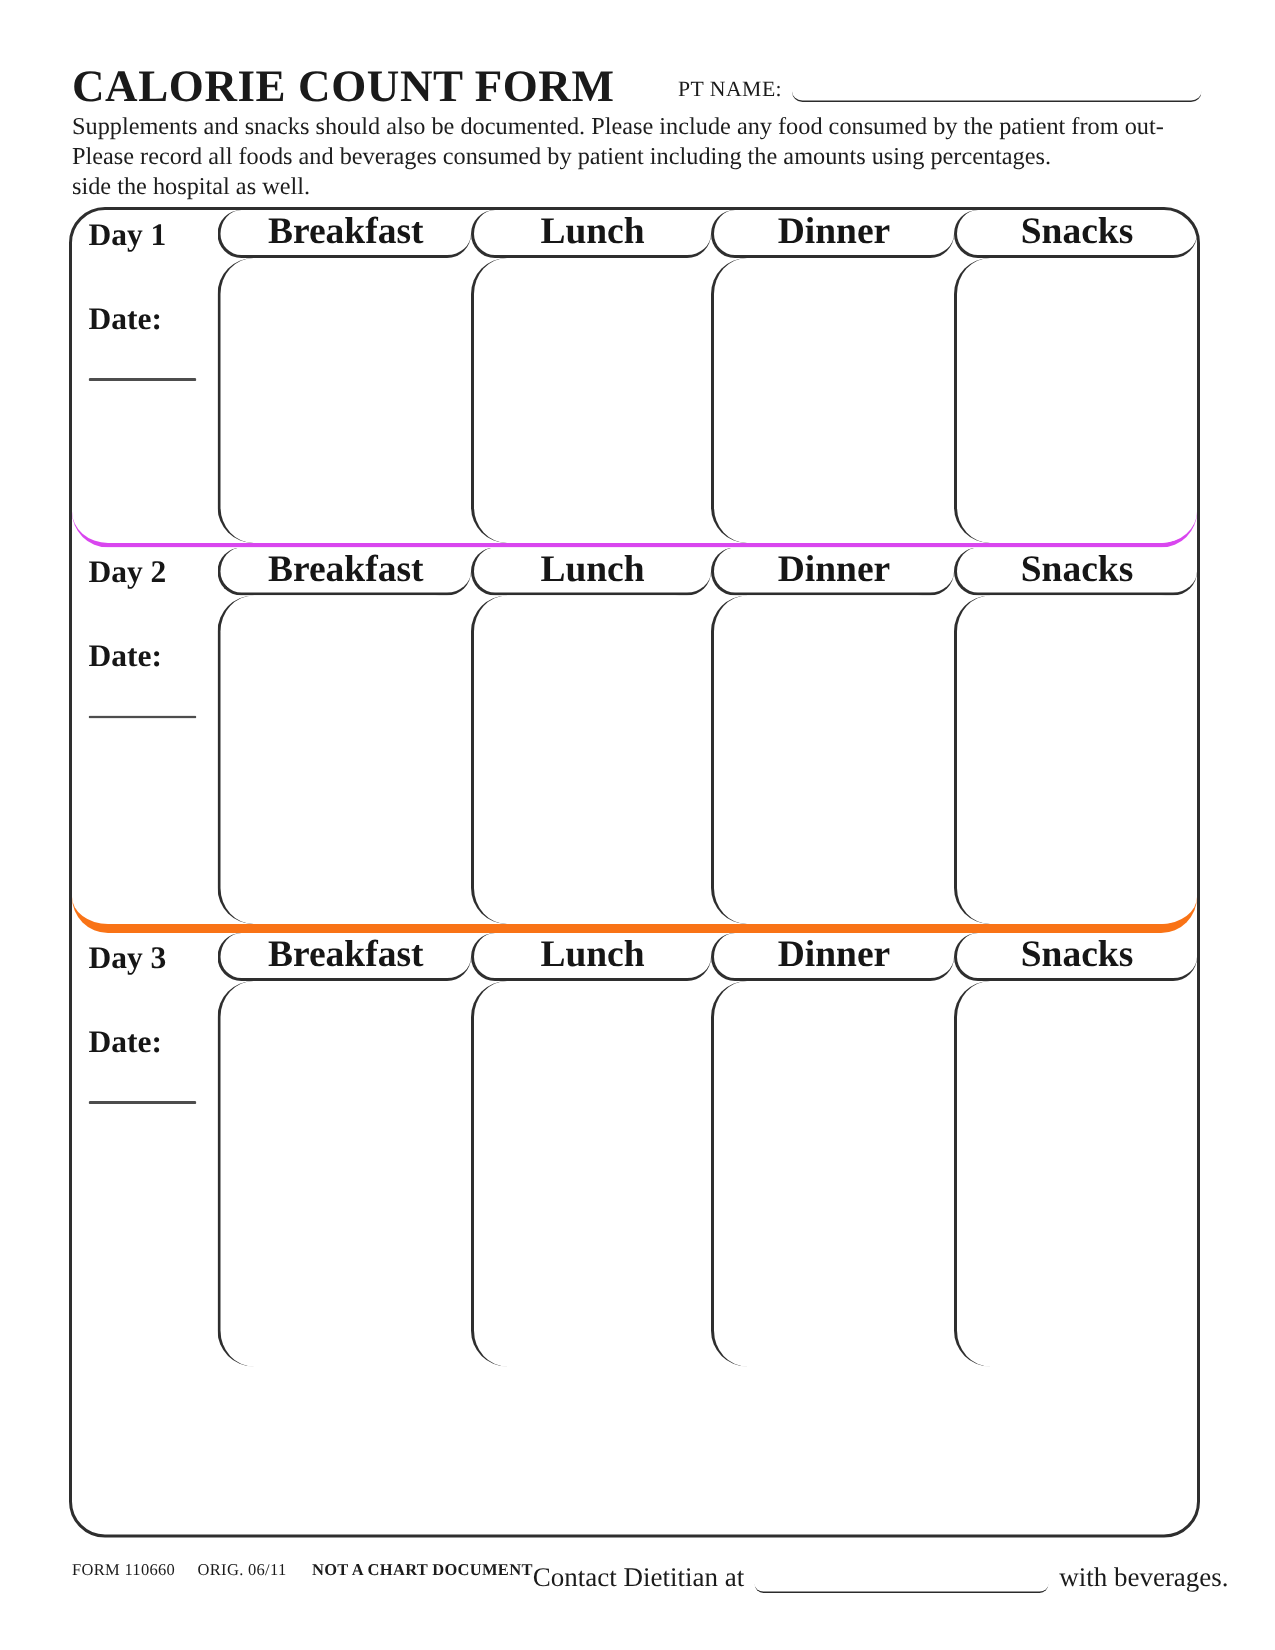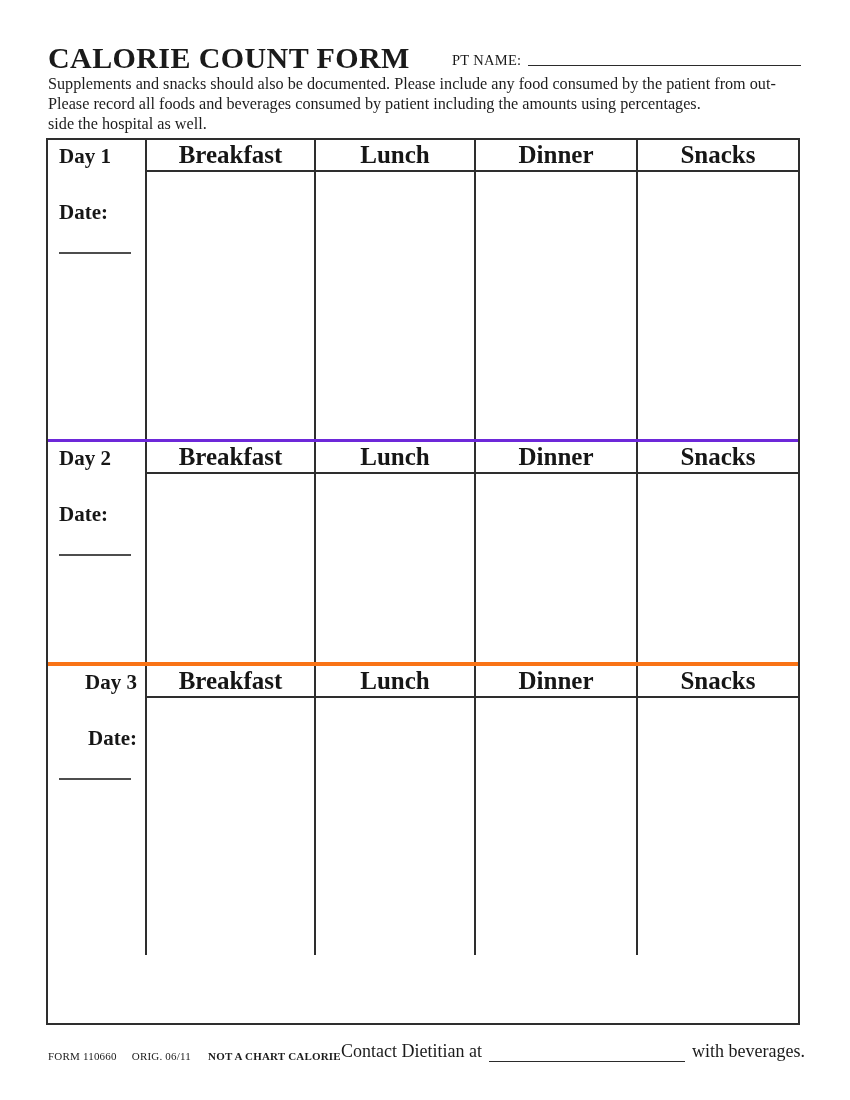--- a/index.html
+++ b/index.html
@@ -1,15 +1,15 @@
 <!DOCTYPE html>
 <html><head>
 <meta charset="utf-8">
 <style>
-  * { margin: 0; padding: 0; box-sizing: border-box; }
+  * { margin: 0; padding: 0; box-sizing: border-box; border-radius: 24px; }
   html, body { background: #ffffff; }
   .page {
     position: relative;
     width: 850px;
     height: 1100px;
     background: #ffffff;
     font-family: "Liberation Serif", "DejaVu Serif", serif;
     color: #1b1b1b;
     overflow: hidden;
   }
@@ -24,21 +24,21 @@
     letter-spacing: 0.4px;
     color: #1a1a1a;
     white-space: nowrap;
   }
   .pt-name-row {
     position: absolute;
     left: 452px;
     top: 52px;
     width: 349px;
     display: flex;
-    align-items: flex-start;
+    align-items: center;
   }
   .pt-name-label {
     font-size: 14.5px;
     letter-spacing: 0.3px;
     margin-right: 7px;
     white-space: nowrap;
     line-height: 17px;
   }
   .pt-name-line {
     flex: 1;
@@ -64,23 +64,23 @@
     height: 887px;
     border: 2px solid #2e2e2e;
     display: flex;
     flex-direction: column;
   }
   .section {
     display: grid;
     grid-template-columns: 97px 169px 160px 162px 1fr;
     grid-template-rows: 32px 1fr;
   }
-  .section.s1 { height: 302px; border-bottom: 3px solid #6d28d9; }
-  .section.s2 { height: 224px; border-bottom: 4px solid #f97316; }
-  .section.s3 { height: 289px; text-align: right; }
+  .section.s1 { height: 225px; border-bottom: 3px solid #d946ef; }
+  .section.s2 { height: 257px; border-bottom: 6px solid #f97316; }
+  .section.s3 { height: 289px; }
 
   .day-cell {
     grid-row: 1 / span 2;
     grid-column: 1;
     padding: 4px 8px 0 11px;
   }
   .day-label {
     font-size: 21px;
     font-weight: bold;
     color: #161616;
@@ -115,21 +115,21 @@
   }
 
   
   .footer {
     position: absolute;
     left: 48px;
     top: 1041px;
     width: 757px;
     display: flex;
     justify-content: space-between;
-    align-items: flex-end;
+    align-items: flex-start;
   }
   .footer-left {
     display: flex;
     align-items: baseline;
     font-size: 11px;
     letter-spacing: 0.2px;
     white-space: nowrap;
   }
   .footer-form-number { margin-right: 15px; }
   .footer-orig { margin-right: 17px; }
@@ -216,21 +216,21 @@
       <div class="bcell"></div>
       <div class="bcell"></div>
     </div>
 
   </div>
 
   <div class="footer">
     <div class="footer-left">
       <span class="footer-form-number">FORM 110660</span>
       <span class="footer-orig">ORIG. 06/11</span>
-      <span class="footer-notchart">NOT A CHART CALORIE</span>
+      <span class="footer-notchart">NOT A CHART DOCUMENT</span>
     </div>
     <div class="footer-right">
       <span class="contact-prefix">Contact Dietitian at</span>
       <span class="contact-line"></span>
       <span class="contact-suffix">with beverages.</span>
     </div>
   </div>
 
 </div>
 

